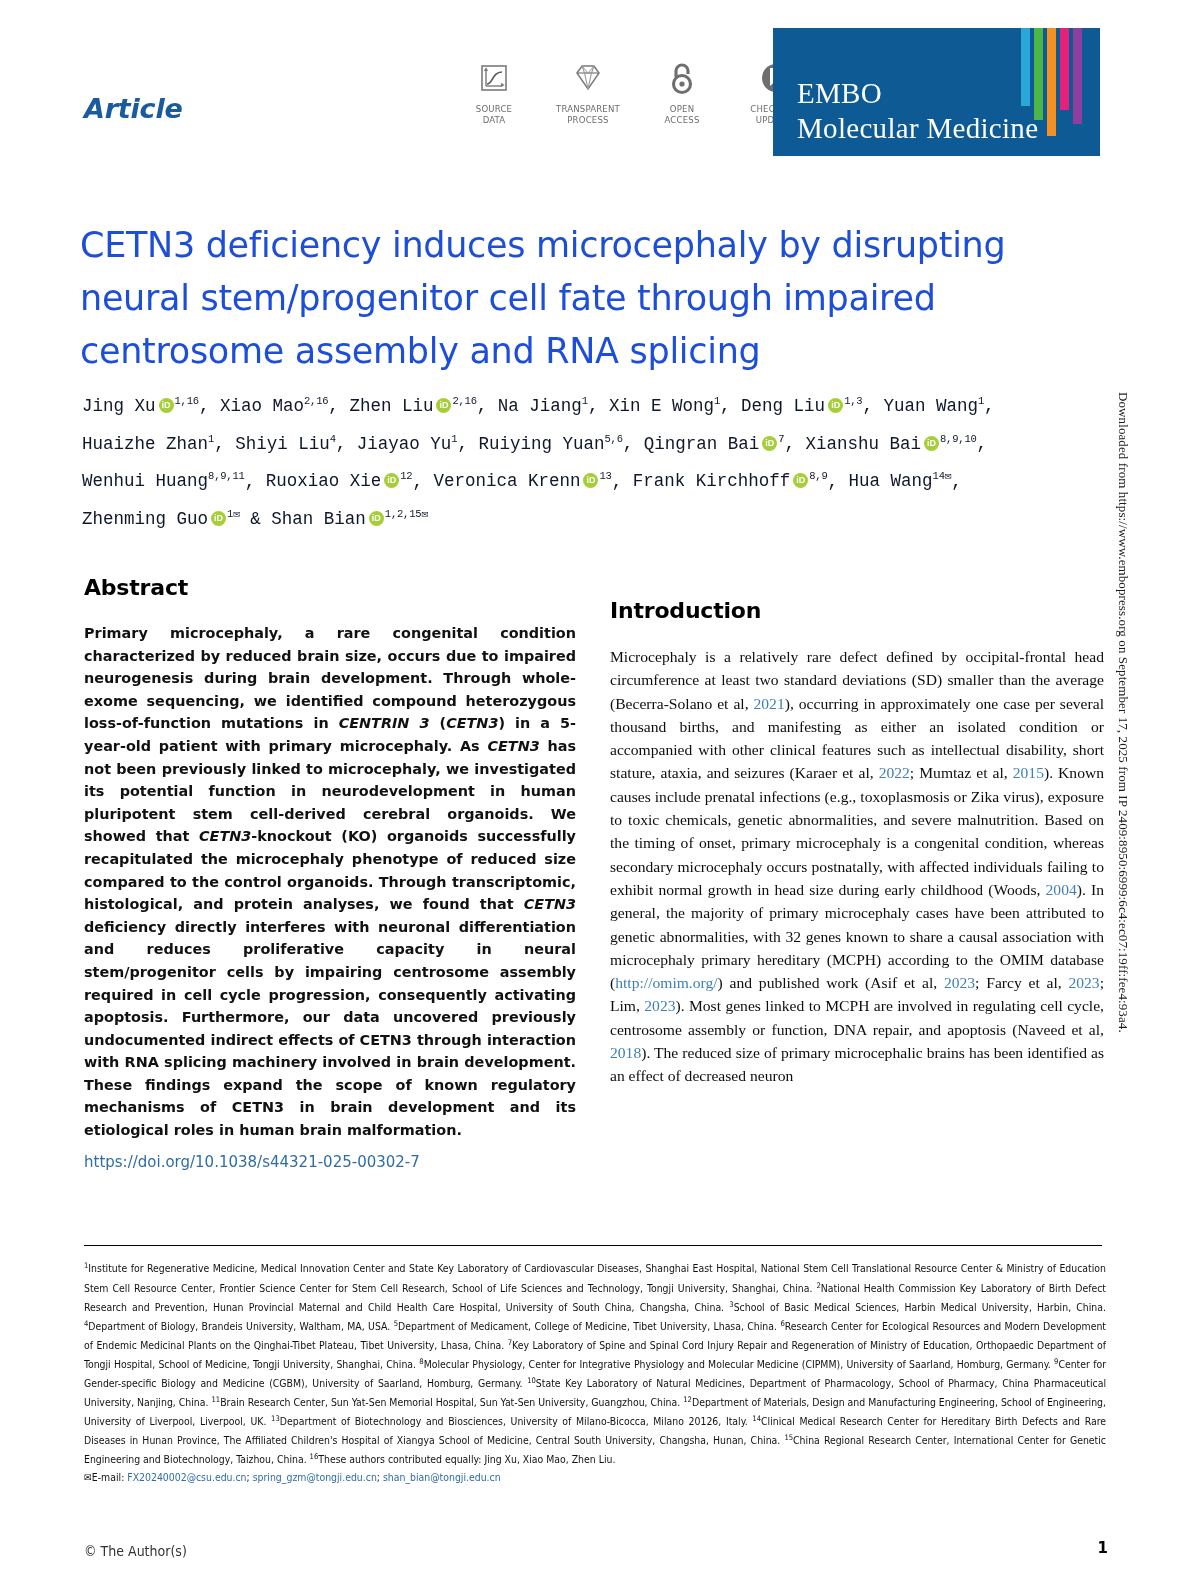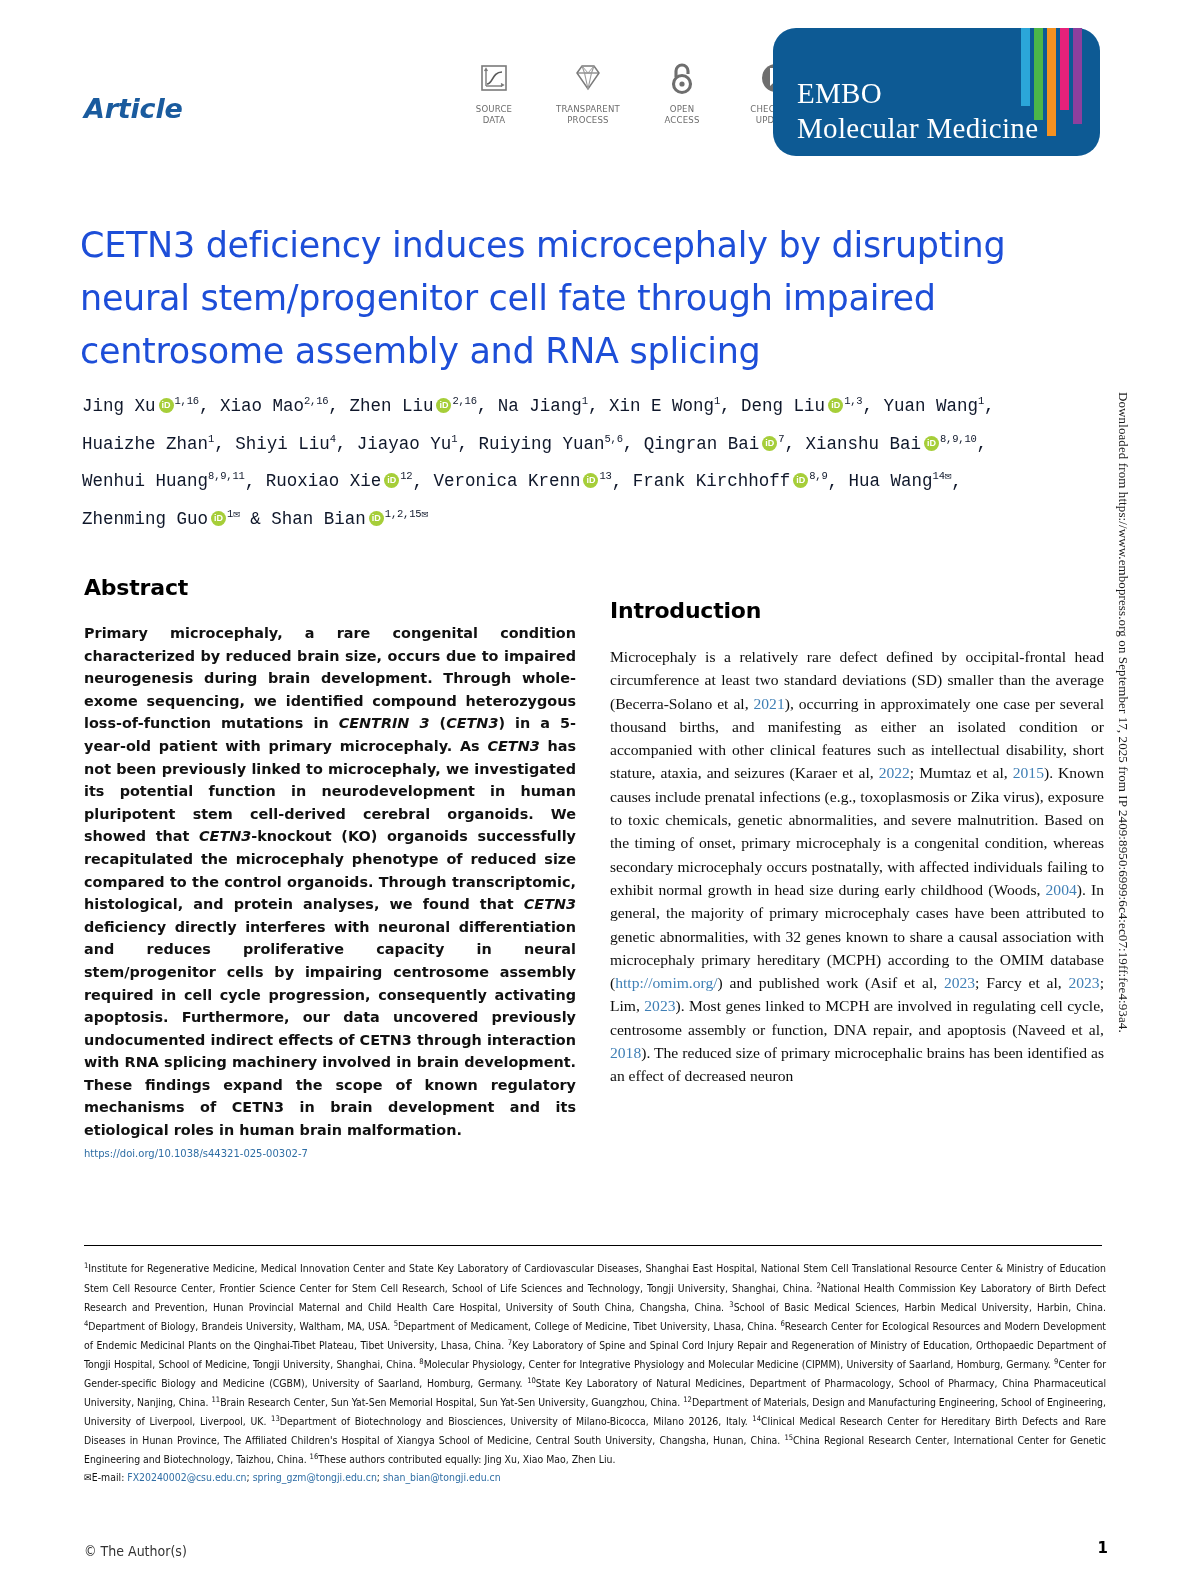--- a/index.html
+++ b/index.html
@@ -56,21 +56,20 @@
     letter-spacing: 0.2px;
     white-space: pre-line;
   }
   .logo-box {
     position: absolute;
     left: 773px;
     top: 28px;
     width: 327px;
     height: 128px;
     background: #0d5a94;
-    border-radius: 23px;
   }
   .logo-bars {
     position: absolute;
     right: 18px;
     top: 0px;
     display: flex;
     gap: 4px;
     align-items: flex-start;
   }
   .logo-bars i { display: block; width: 9px; }
@@ -165,23 +164,23 @@
   .abstract-body i { font-style: italic; }
   .kw {
     margin-top: 21px;
     font-family: "DejaVu Sans", sans-serif;
     font-size: 13.6px;
     line-height: 21px;
     color: #111;
   }
   .kw b { font-weight: bold; }
   .doi {
-    margin-top: 1px;
-    font-family: "DejaVu Sans", sans-serif;
-    font-size: 10px;
+    margin-top: 10px;
+    font-family: "DejaVu Sans", sans-serif;
+    font-size: 15px;
     line-height: 21px;
     color: #2e6da4;
   }
   .dates {
     font-family: "DejaVu Sans", sans-serif;
     font-size: 13.5px;
     line-height: 21.5px;
     color: #111;
   }
   .dates .pub { font-family: "Liberation Serif", serif; font-size: 15px; }

